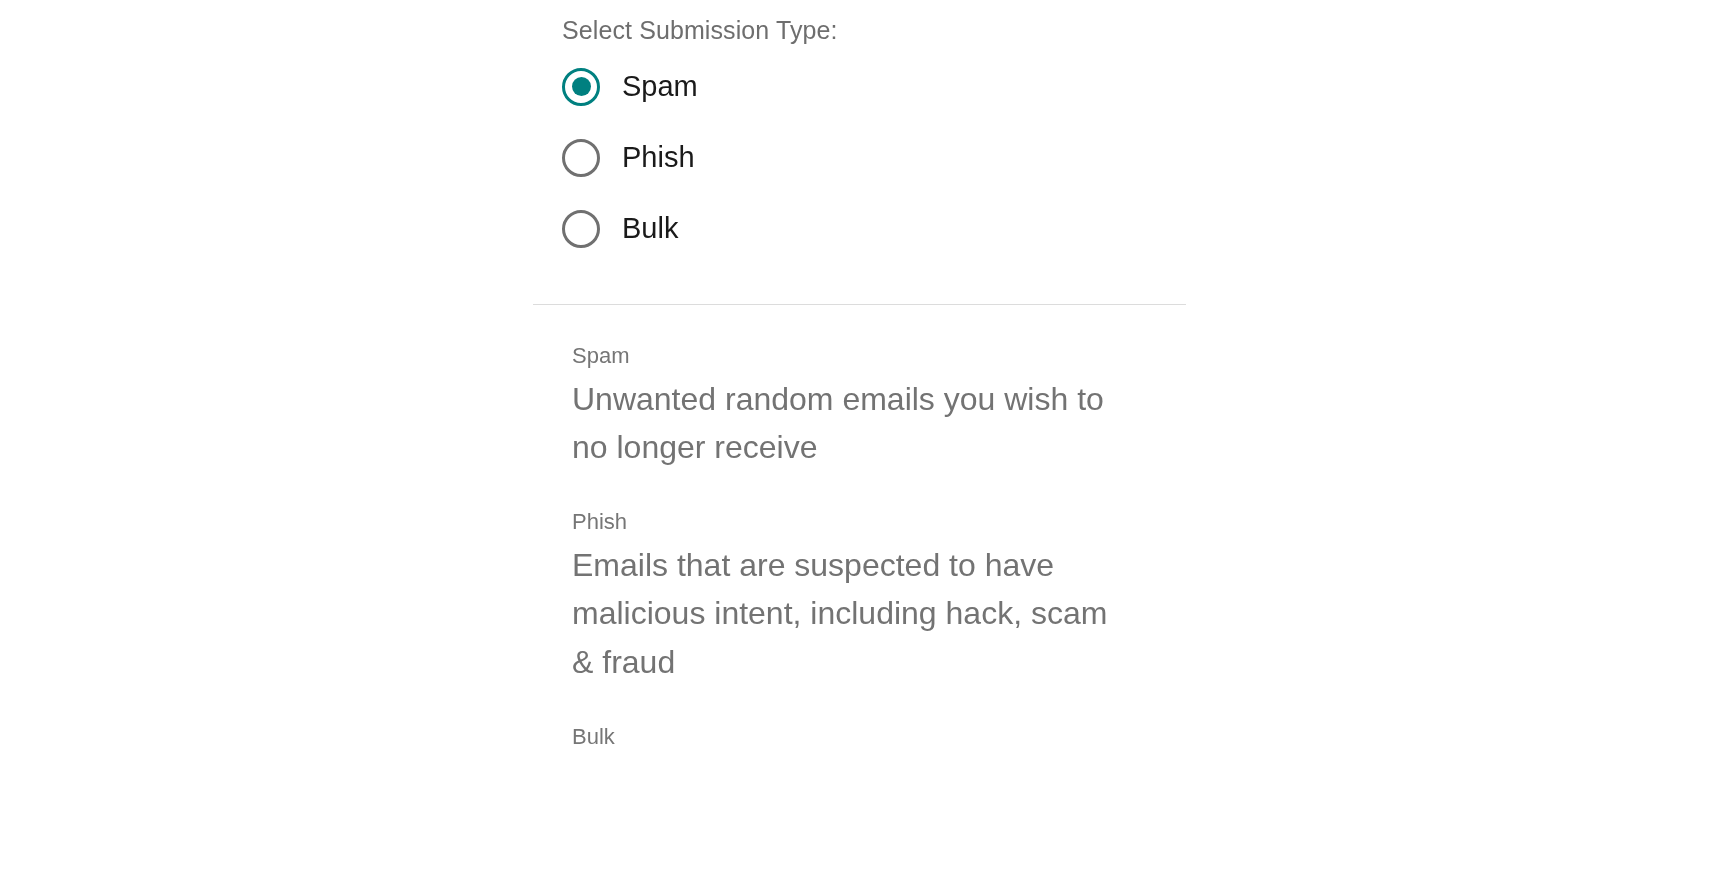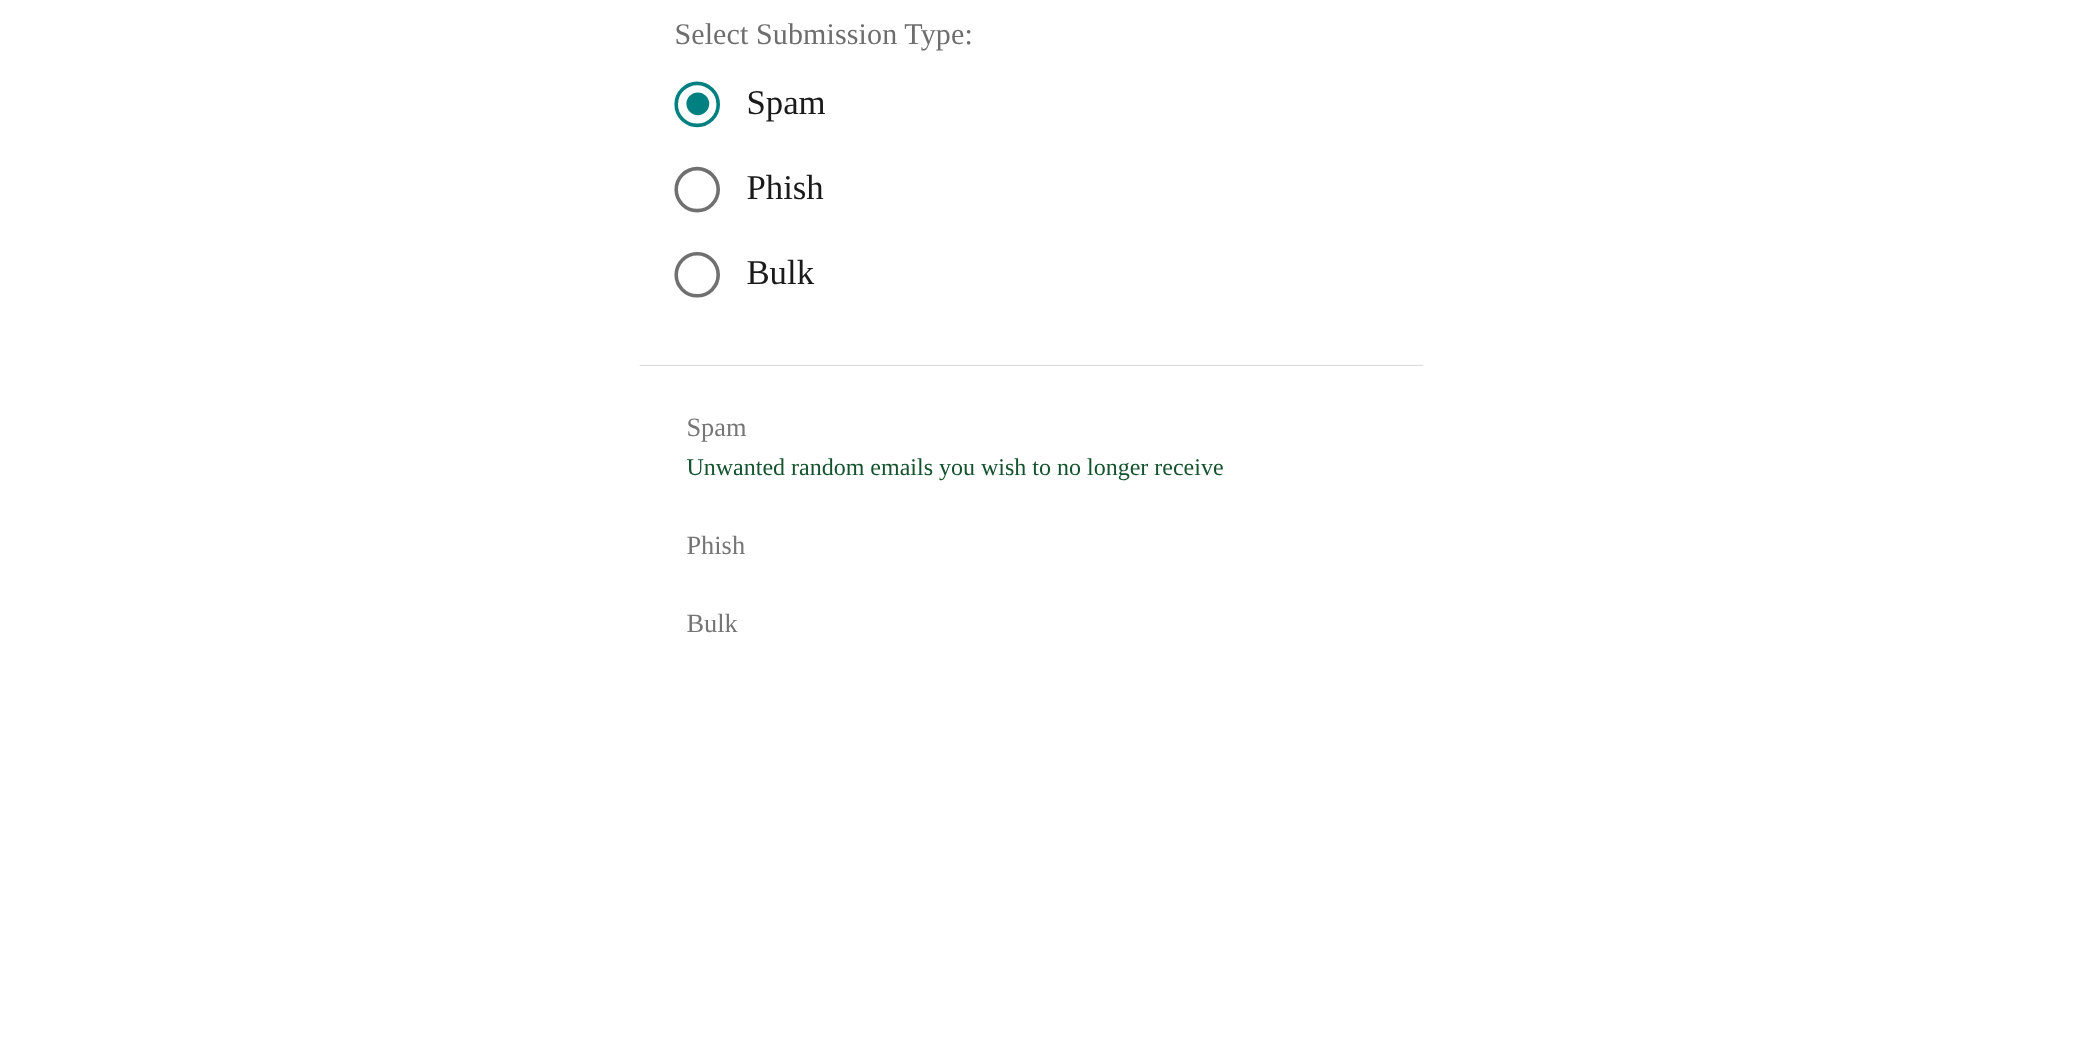--- a/index.html
+++ b/index.html
@@ -13,21 +13,20 @@
   body {
     font-family: "Liberation Sans", sans-serif;
     -webkit-font-smoothing: antialiased;
   }
 
   .page {
     position: relative;
     width: 1442px;
     height: 886px;
     background: #ffffff;
-    font-family: Liberation Serif, serif;
   }
 
   .form-panel {
     position: absolute;
     left: 540px;
     top: 14px;
     width: 680px;
   }
 
   .section-label {
@@ -109,22 +108,22 @@
   }
 
   .desc-title {
     font-size: 22px;
     color: #767676;
     line-height: 1.35;
     margin-bottom: 4px;
   }
 
   .desc-body {
-    font-size: 20px;
-    color: #14532d;
+    font-size: 32px;
+    color: #737373;
     line-height: 1.52;
     max-width: 540px;
   }
 </style>
 </head>
 <body>
 
 <div class="page">
 
   <div class="form-panel">
@@ -154,19 +153,20 @@
 
   <div class="divider"></div>
 
   <div class="descriptions">
     <div class="desc-block">
       <div class="desc-title">Spam</div>
       <div class="desc-body">Unwanted random emails you wish to no longer receive</div>
     </div>
     <div class="desc-block">
       <div class="desc-title">Phish</div>
+      <div class="desc-body">Emails that are suspected to have malicious intent, including hack, scam &amp; fraud</div>
     </div>
     <div class="desc-block">
       <div class="desc-title">Bulk</div>
     </div>
   </div>
 
 </div>
 
 </body></html>

